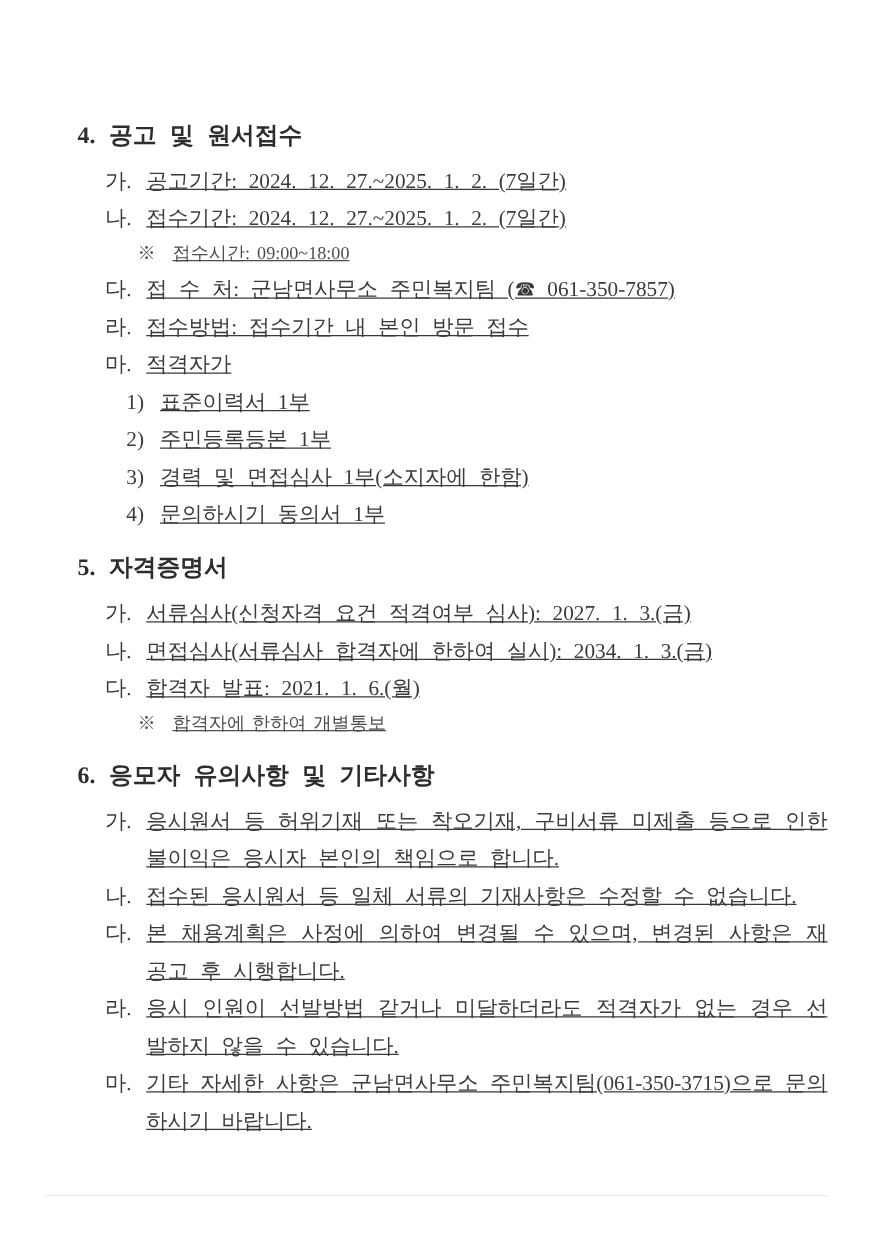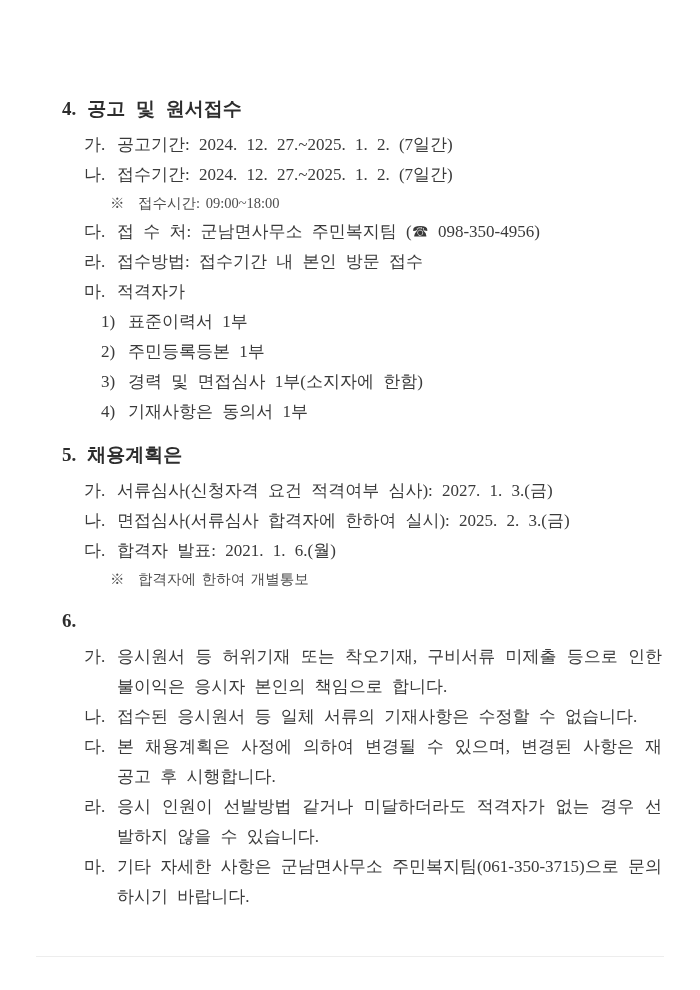--- a/index.html
+++ b/index.html
@@ -66,20 +66,21 @@
     color: #4d4d4d;
     word-spacing: 2px;
   }
   .note .row-label {
     flex: none;
     width: 28px;
   }
   .row-text {
     flex: 1;
     text-align: justify;
+    text-decoration: underline;
   }
   .bottom-line {
     position: absolute;
     left: 36px;
     right: 36px;
     top: 956px;
     border-top: 1px solid #ededed;
   }
 </style>
 </head>
@@ -100,21 +101,21 @@
       <div class="row item">
         <span class="row-label">나.</span>
         <span class="row-text">접수기간: 2024. 12. 27.~2025. 1. 2. (7일간)</span>
       </div>
       <div class="row note">
         <span class="row-label">※</span>
         <span class="row-text">접수시간: 09:00~18:00</span>
       </div>
       <div class="row item">
         <span class="row-label">다.</span>
-        <span class="row-text">접 수 처: 군남면사무소 주민복지팀 (☎ 098-350-4956)</span>
+        <span class="row-text">접 수 처: 군남면사무소 주민복지팀 (☎ 061-350-7857)</span>
       </div>
       <div class="row item">
         <span class="row-label">라.</span>
         <span class="row-text">접수방법: 접수기간 내 본인 방문 접수</span>
       </div>
       <div class="row item">
         <span class="row-label">마.</span>
         <span class="row-text">적격자가</span>
       </div>
       <div class="row sub">
@@ -124,50 +125,51 @@
       <div class="row sub">
         <span class="row-label">2)</span>
         <span class="row-text">주민등록등본 1부</span>
       </div>
       <div class="row sub">
         <span class="row-label">3)</span>
         <span class="row-text">경력 및 면접심사 1부(소지자에 한함)</span>
       </div>
       <div class="row sub">
         <span class="row-label">4)</span>
-        <span class="row-text">기재사항은 동의서 1부</span>
+        <span class="row-text">문의하시기 동의서 1부</span>
       </div>
     </div>
 
     <div class="section">
       <div class="section-heading">
         <span class="heading-number">5.</span>
-        <span class="heading-title">채용계획은</span>
+        <span class="heading-title">자격증명서</span>
       </div>
       <div class="row item">
         <span class="row-label">가.</span>
         <span class="row-text">서류심사(신청자격 요건 적격여부 심사): 2027. 1. 3.(금)</span>
       </div>
       <div class="row item">
         <span class="row-label">나.</span>
-        <span class="row-text">면접심사(서류심사 합격자에 한하여 실시): 2025. 2. 3.(금)</span>
+        <span class="row-text">면접심사(서류심사 합격자에 한하여 실시): 2034. 1. 3.(금)</span>
       </div>
       <div class="row item">
         <span class="row-label">다.</span>
         <span class="row-text">합격자 발표: 2021. 1. 6.(월)</span>
       </div>
       <div class="row note">
         <span class="row-label">※</span>
         <span class="row-text">합격자에 한하여 개별통보</span>
       </div>
     </div>
 
     <div class="section">
       <div class="section-heading">
         <span class="heading-number">6.</span>
+        <span class="heading-title">응모자 유의사항 및 기타사항</span>
       </div>
       <div class="row item">
         <span class="row-label">가.</span>
         <span class="row-text">응시원서 등 허위기재 또는 착오기재, 구비서류 미제출 등으로 인한 불이익은 응시자 본인의 책임으로 합니다.</span>
       </div>
       <div class="row item">
         <span class="row-label">나.</span>
         <span class="row-text">접수된 응시원서 등 일체 서류의 기재사항은 수정할 수 없습니다.</span>
       </div>
       <div class="row item">

